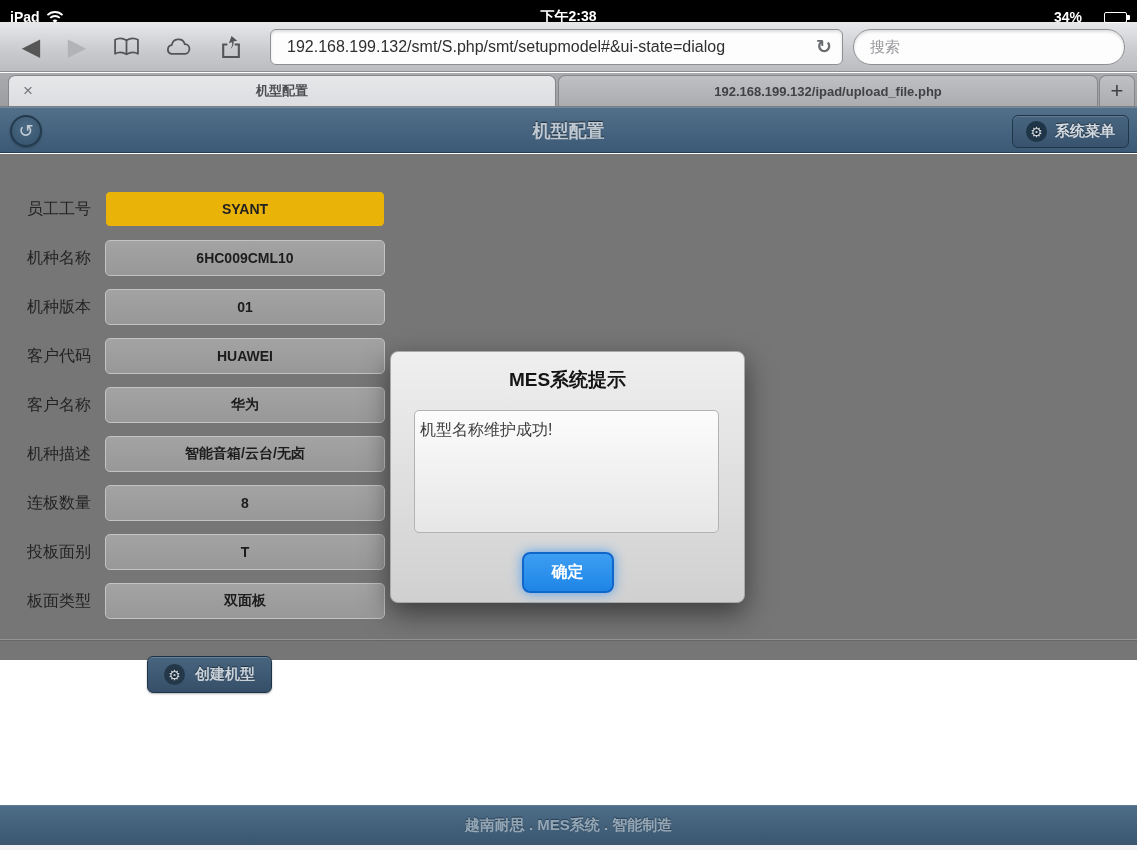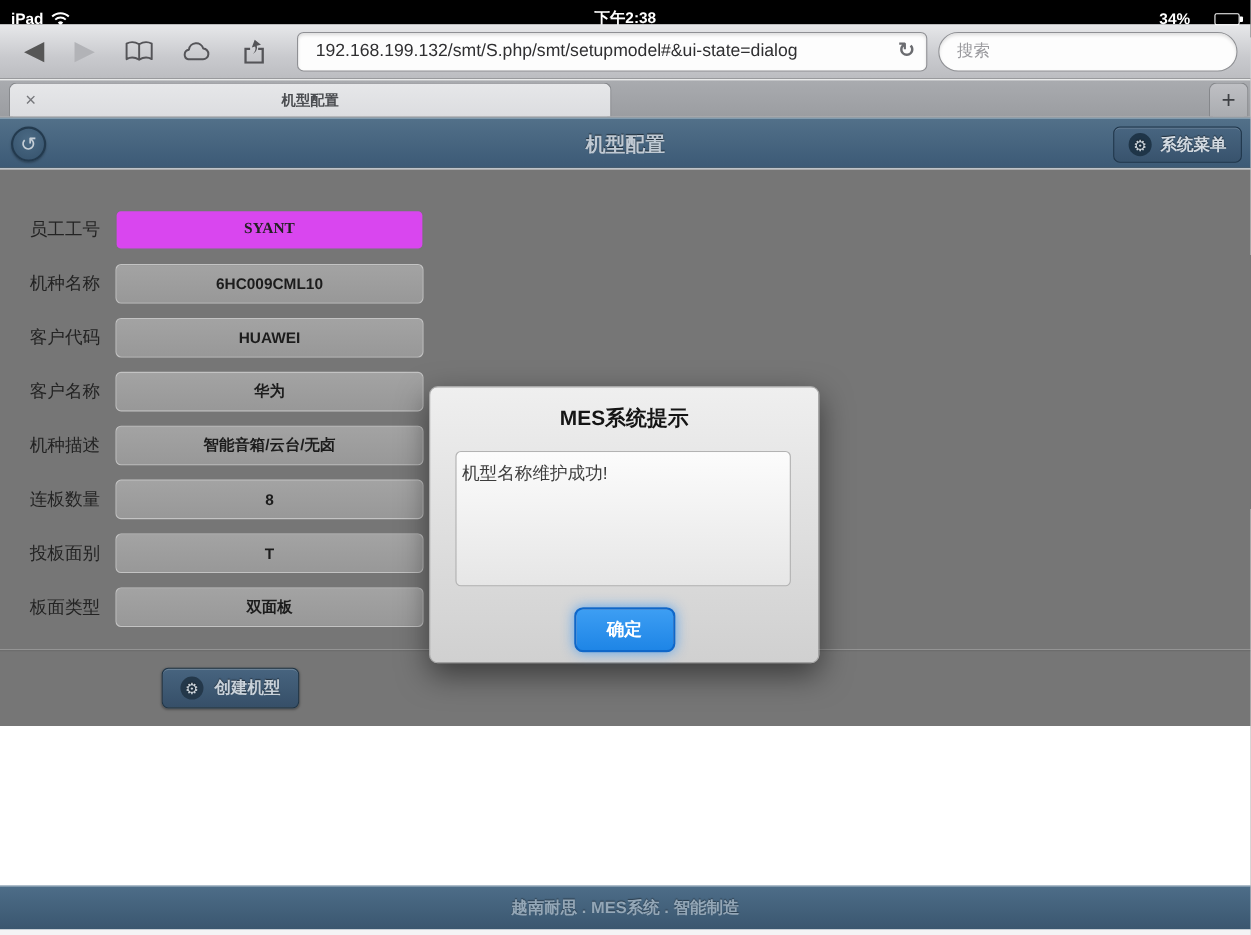--- a/index.html
+++ b/index.html
@@ -68,21 +68,21 @@
     display:flex; align-items:center; justify-content:center; font-size:14px; line-height:1; }
 
   
   .content { position:absolute; top:154px; left:0; width:1137px; height:506px; background:#767676; }
   .form { padding:37px 0 0 27px; }
   .frow { display:flex; align-items:center; margin-bottom:13px; height:36px; }
   .frow .flabel { width:78px; font-size:16px; color:#232323; }
   .frow .fvalue { width:280px; height:36px; border-radius:5px; display:flex; align-items:center;
     justify-content:center; font-size:14px; font-weight:bold; color:#1c1c1c;
     background:linear-gradient(#a3a3a3,#989898); border:1px solid #c3c3c3; }
-  .frow .fvalue.dark { background:#d946ef; border:1px solid #757575; color:#222;font-family:Liberation Serif, serif; }
+  .frow .fvalue.dark { background:#eab308; border:1px solid #757575; color:#222; }
   .divider { margin:20px 0 0 -27px; width:1137px; border-top:1px solid rgba(255,255,255,.22);
     border-bottom:1px solid rgba(0,0,0,.12); }
   .create-btn { margin:15px 0 0 120px; display:inline-flex; align-items:center; gap:10px;
     height:37px; padding:0 16px; border-radius:6px; background:linear-gradient(#47647f,#364f68);
     border:1px solid #1e3446; color:#c9d2da; font-size:15px; font-weight:bold;
     text-shadow:0 -1px 1px rgba(0,0,0,.5); box-shadow:inset 0 1px 0 rgba(255,255,255,.18), 0 1px 2px rgba(0,0,0,.3); }
   .create-btn .gear-badge { background:#24384a; }
 
   
   .dialog { position:absolute; left:390px; top:351px; width:355px; height:252px;
@@ -159,20 +159,23 @@
   <div class="searchbar">
     <input type="text" placeholder="搜索" style="">
   </div>
 </div>
 
 <div class="tabbar">
   <div class="tab active">
     <span class="tab-close">×</span>
     <span>机型配置</span>
   </div>
+  <div class="tab inactive">
+    <span>192.168.199.132/ipad/upload_file.php</span>
+  </div>
   <div class="newtab">
     <span>+</span>
   </div>
 </div>
 
 <div class="pagehead">
   <div class="back-circle">
     <span>↺</span>
   </div>
   <div class="page-title">机型配置</div>
@@ -184,20 +187,24 @@
 
 <div class="content">
   <div class="form">
     <div class="frow">
       <span class="flabel">员工工号</span>
       <div class="fvalue dark">SYANT</div>
     </div>
     <div class="frow">
       <span class="flabel">机种名称</span>
       <div class="fvalue">6HC009CML10</div>
+    </div>
+    <div class="frow">
+      <span class="flabel">机种版本</span>
+      <div class="fvalue">01</div>
     </div>
     <div class="frow">
       <span class="flabel">客户代码</span>
       <div class="fvalue">HUAWEI</div>
     </div>
     <div class="frow">
       <span class="flabel">客户名称</span>
       <div class="fvalue">华为</div>
     </div>
     <div class="frow">

